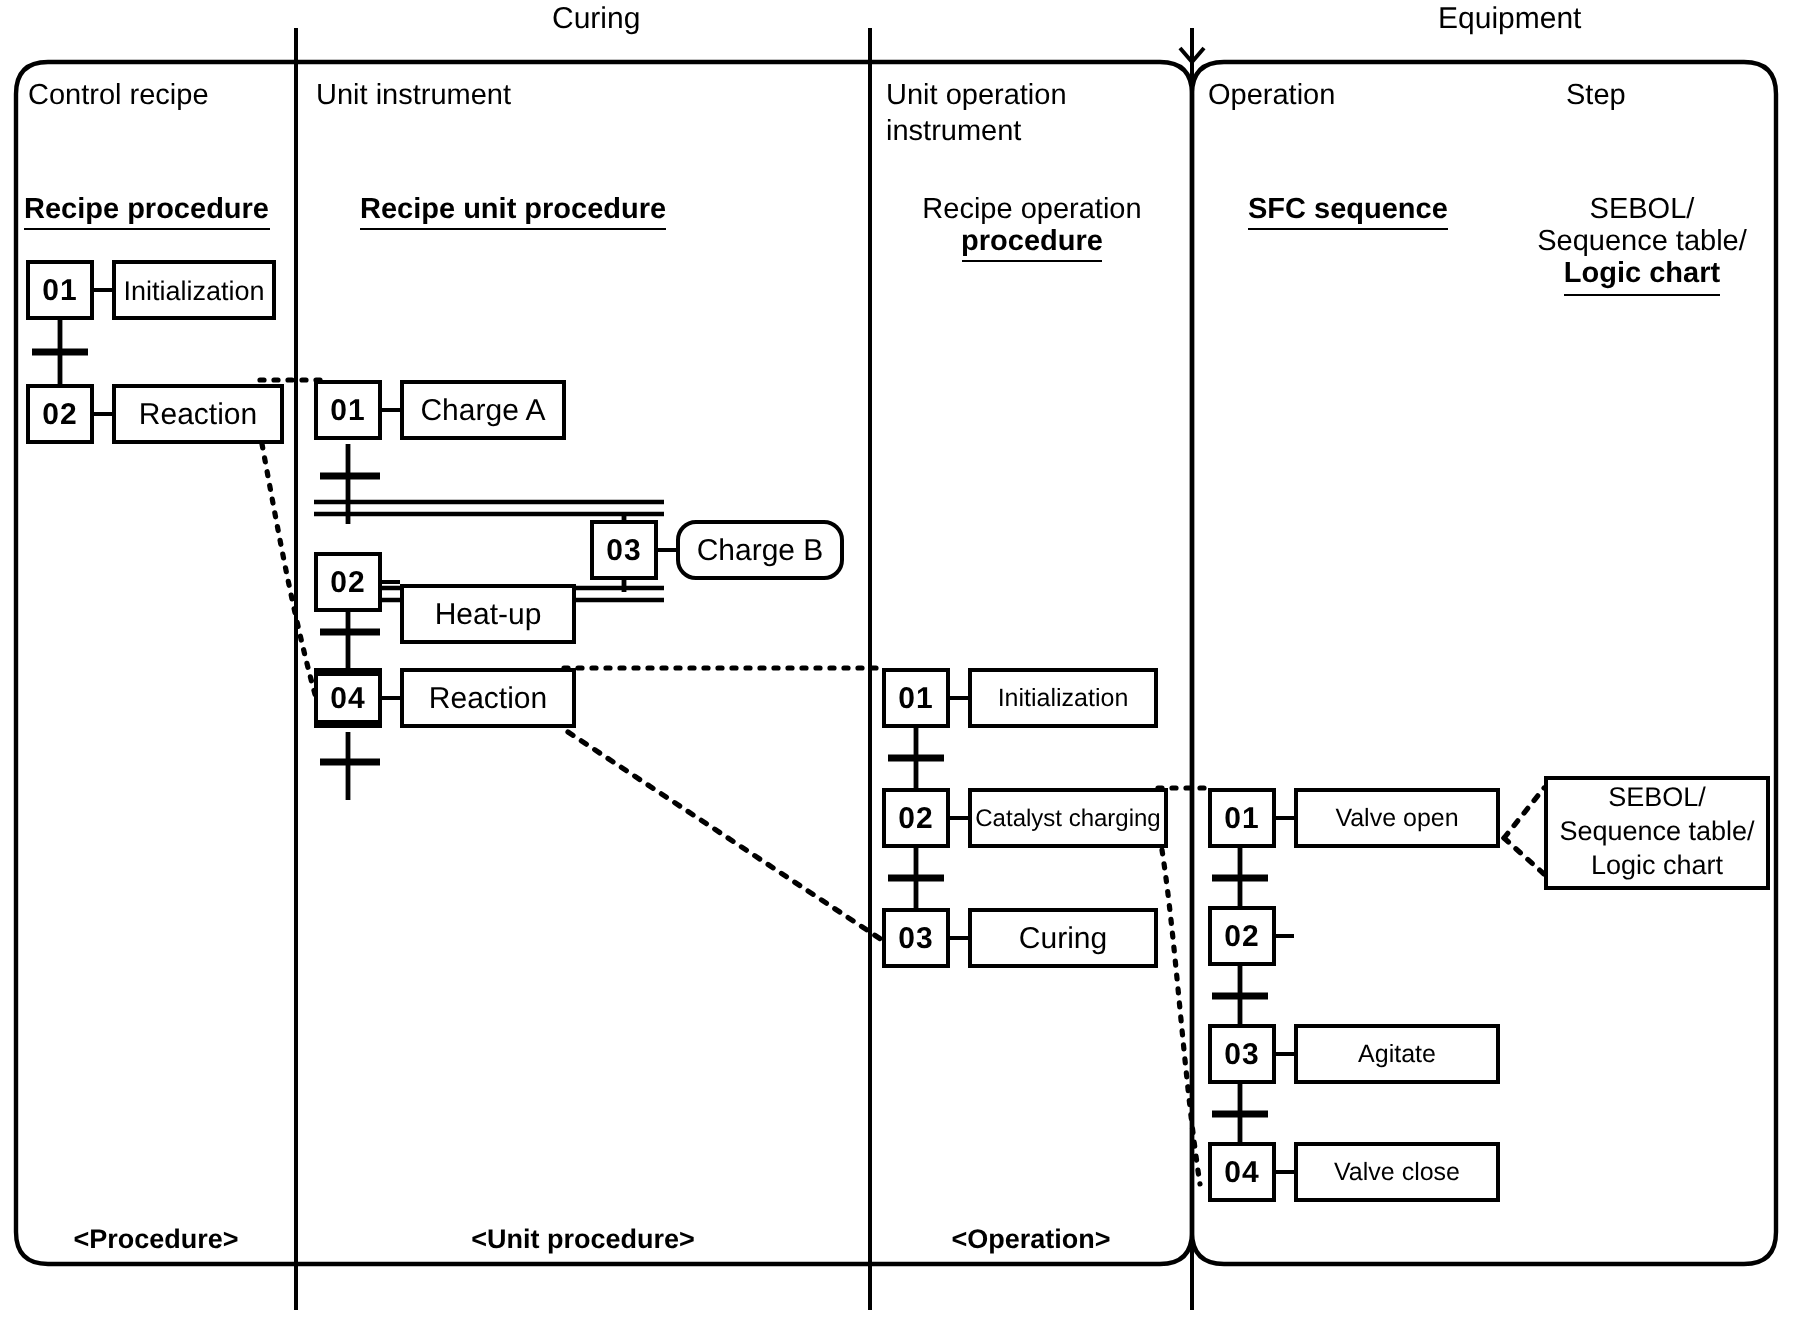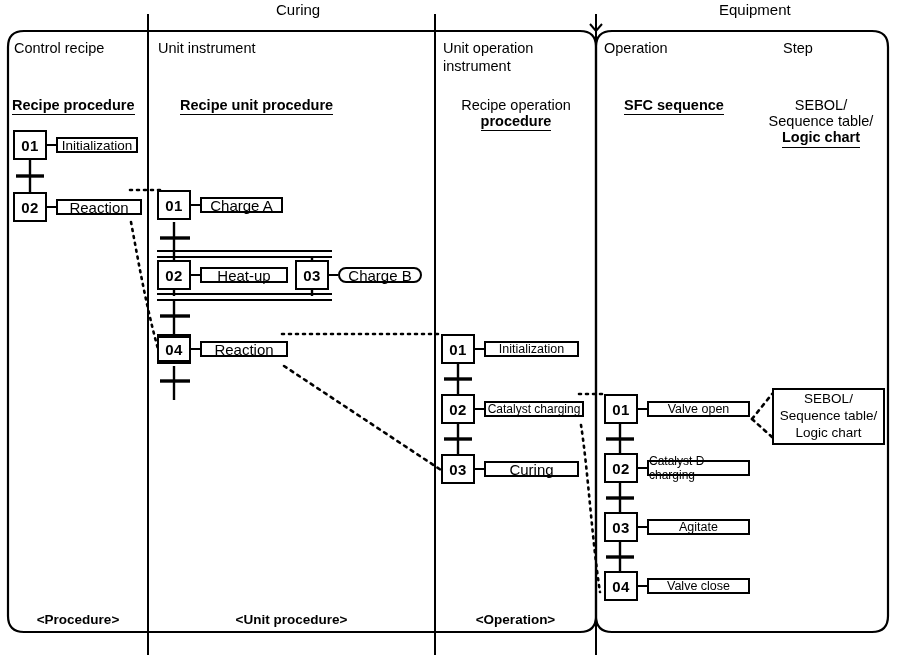--- a/index.html
+++ b/index.html
@@ -15,21 +15,21 @@
   .bottom-lbl{font-size:13.5px;font-weight:bold;text-align:center;}
 
   
   .step{position:absolute;display:flex;align-items:center;}
   .num{box-sizing:border-box;border:2.2px solid #000;background:#fff;
        font-size:15px;font-weight:bold;display:flex;align-items:center;
        justify-content:center;height:30px;width:34px;letter-spacing:.5px;}
   .num.macro{border-top:2.2px solid #000;border-bottom:2.2px solid #000;
        box-shadow:inset 0 3px 0 -1px #000, inset 0 -3px 0 -1px #000;}
   .stub{height:2px;background:#000;width:9px;}
-  .act{box-sizing:border-box;border:2.2px solid #000;background:#fff;height:16px;
+  .act{box-sizing:border-box;border:2.2px solid #000;background:#fff;height:30px;
        display:flex;align-items:center;justify-content:center;font-size:15px;}
   .act.small{font-size:12.5px;}
   .act.tiny{font-size:12px;}
 
   .sebol{position:absolute;box-sizing:border-box;border:2.2px solid #000;background:#fff;
          font-size:13.5px;text-align:center;line-height:1.25;display:flex;
          align-items:center;justify-content:center;}
 </style>
 </head>
 <body>
@@ -164,21 +164,21 @@
 
   <div class="step" style="left:157px;top:190px;">
     <div class="num">01</div>
     <div class="stub"></div>
     <div class="act" style="width:83px;">Charge A</div>
   </div>
 
   <div class="step" style="left:157px;top:260px;">
     <div class="num">02</div>
     <div class="stub"></div>
-    <div class="act" style="width:88px;">Heat-up</div>
+    <div class="act" style="width:88px;margin-top:32px;">Heat-up</div>
   </div>
 
   <div class="step" style="left:295px;top:260px;">
     <div class="num">03</div>
     <div class="stub"></div>
     <div class="act" style="width:84px;border-radius:10px;">Charge B</div>
   </div>
 
   <div class="step" style="left:157px;top:334px;">
     <div class="num macro">04</div>
@@ -206,21 +206,20 @@
 
   <div class="step" style="left:604px;top:394px;">
     <div class="num">01</div>
     <div class="stub"></div>
     <div class="act small" style="width:103px;">Valve open</div>
   </div>
 
   <div class="step" style="left:604px;top:453px;">
     <div class="num">02</div>
     <div class="stub"></div>
-    <div class="act tiny" style="width:103px;">Catalyst D charging</div>
   </div>
 
   <div class="step" style="left:604px;top:512px;">
     <div class="num">03</div>
     <div class="stub"></div>
     <div class="act small" style="width:103px;">Agitate</div>
   </div>
 
   <div class="step" style="left:604px;top:571px;">
     <div class="num">04</div>

